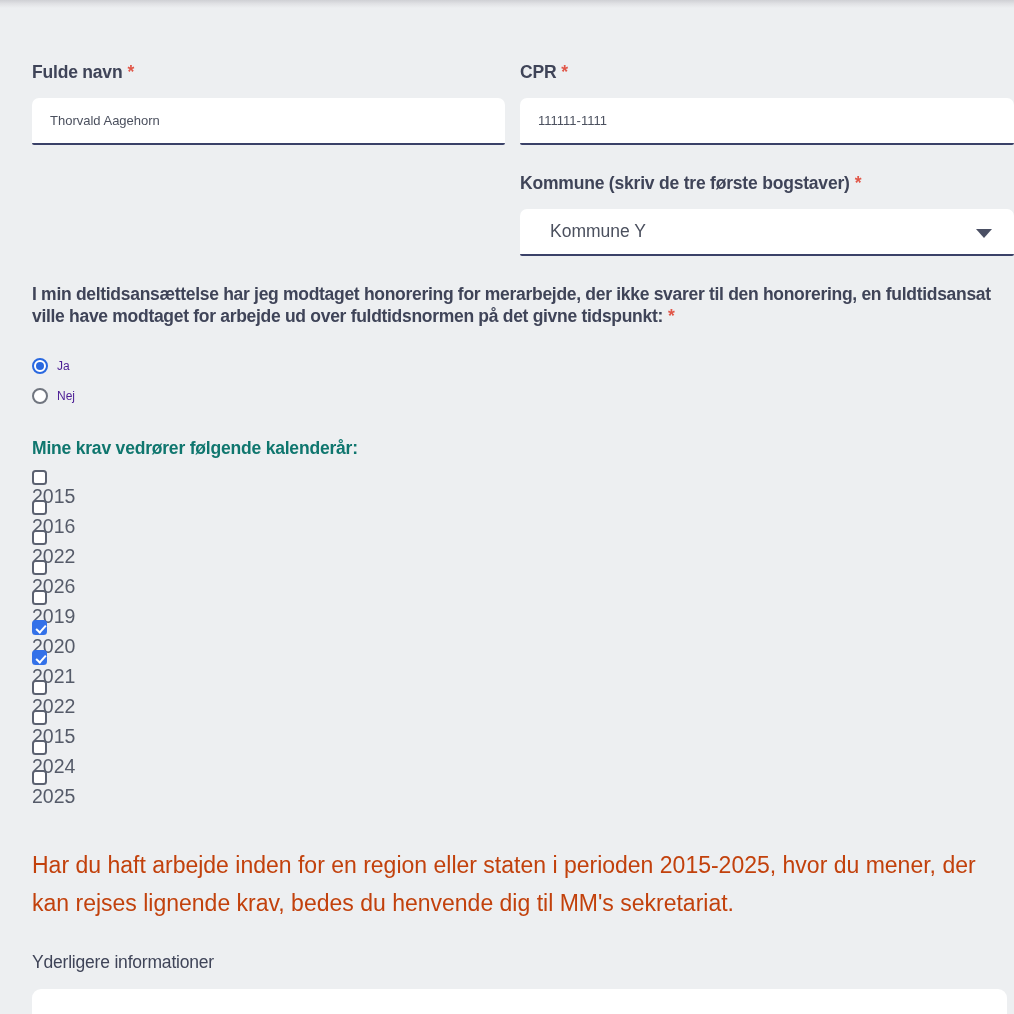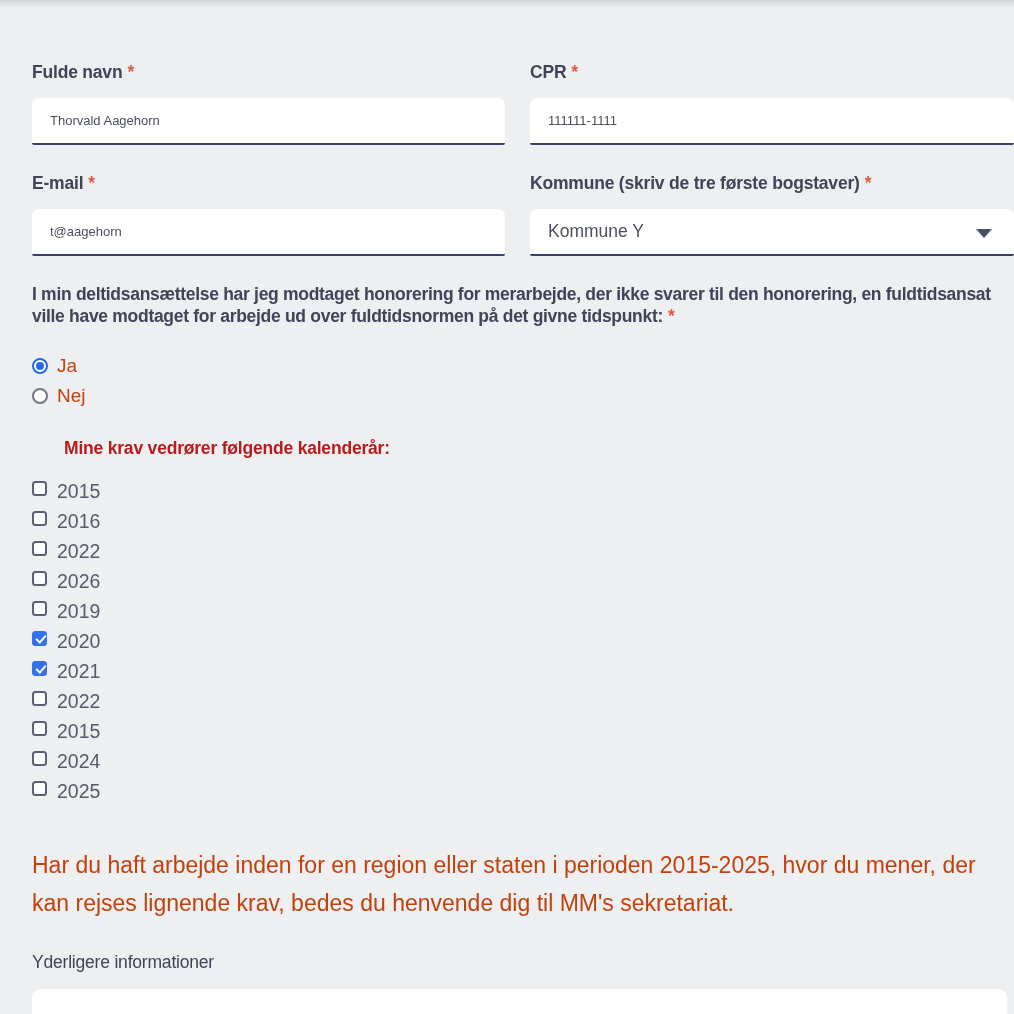--- a/index.html
+++ b/index.html
@@ -12,21 +12,21 @@
   .top-edge {
     height: 8px;
     background: linear-gradient(to bottom, #cfd0d4 0%, #e0e1e4 45%, #edeff1 100%);
   }
   .content { padding-left: 32px; }
 
   
   .grid {
     display: grid;
     grid-template-columns: 473px 1fr;
-    column-gap: 25px;
+    column-gap: 15px;
     margin-top: 54px;
   }
   .field { margin-bottom: 0; }
   .field-label {
     font-size: 17.5px;
     font-weight: 700;
     color: #3f4458;
     letter-spacing: -0.2px;
     margin-bottom: 15px;
   }
@@ -45,21 +45,21 @@
     border: none; outline: none; background: transparent;
     font-family: "Liberation Sans", sans-serif;
     font-size: 13px;
     color: #4b505e;
     padding: 0 18px;
   }
   .row2 { margin-top: 28px; }
   .select-value {
     font-size: 17.5px;
     color: #4b505e;
-    padding-left: 18px;
+    padding-left: 30px;
   }
   .caret {
     position: absolute;
     right: 22px; top: 20px;
     width: 0; height: 0;
     border-left: 8px solid transparent;
     border-right: 8px solid transparent;
     border-top: 9px solid #4a4f63;
   }
 
@@ -86,33 +86,32 @@
   }
   .radio.selected { border-color: #2968e0; }
   .radio.selected::after {
     content: "";
     position: absolute;
     left: 2px; top: 2px;
     width: 8px; height: 8px;
     border-radius: 50%;
     background: #2968e0;
   }
-  .radio-label { font-size: 19px; color: #c2410c; }
+  .radio-label { font-size: 12px; color: #4c1d95; }
 
   
   .years-heading {
     margin-top: 27px;
     font-size: 17.5px;
     font-weight: 700;
     letter-spacing: -0.2px;
-    color: #b91c1c;
-    margin-left: 32px;
+    color: #0f766e;
   }
   .years-list { margin-top: 17px; }
-  .check-row { display: flex; align-items: center; height: 30px; }
+  .check-row { display: flex; height: 30px; flex-direction: column; }
   .checkbox {
     width: 15px; height: 15px;
     border: 2px solid #5b6170;
     border-radius: 3.5px;
     background: #ffffff;
     margin-right: 10px;
     margin-top: -6px;
     position: relative;
     flex: 0 0 auto;
   }
@@ -170,26 +169,20 @@
 <div class="content">
 
   <div class="grid">
     <div class="col">
       <div class="field">
         <div class="field-label"><span>Fulde navn</span><span class="req">*</span></div>
         <div class="control">
           <input type="text" value="Thorvald Aagehorn" style="">
         </div>
       </div>
-      <div class="field row2">
-        <div class="field-label"><span>E-mail</span><span class="req">*</span></div>
-        <div class="control">
-          <input type="text" value="t@aagehorn" style="">
-        </div>
-      </div>
     </div>
 
     <div class="col">
       <div class="field">
         <div class="field-label"><span>CPR</span><span class="req">*</span></div>
         <div class="control">
           <input type="text" value="111111-1111" style="">
         </div>
       </div>
       <div class="field row2">

